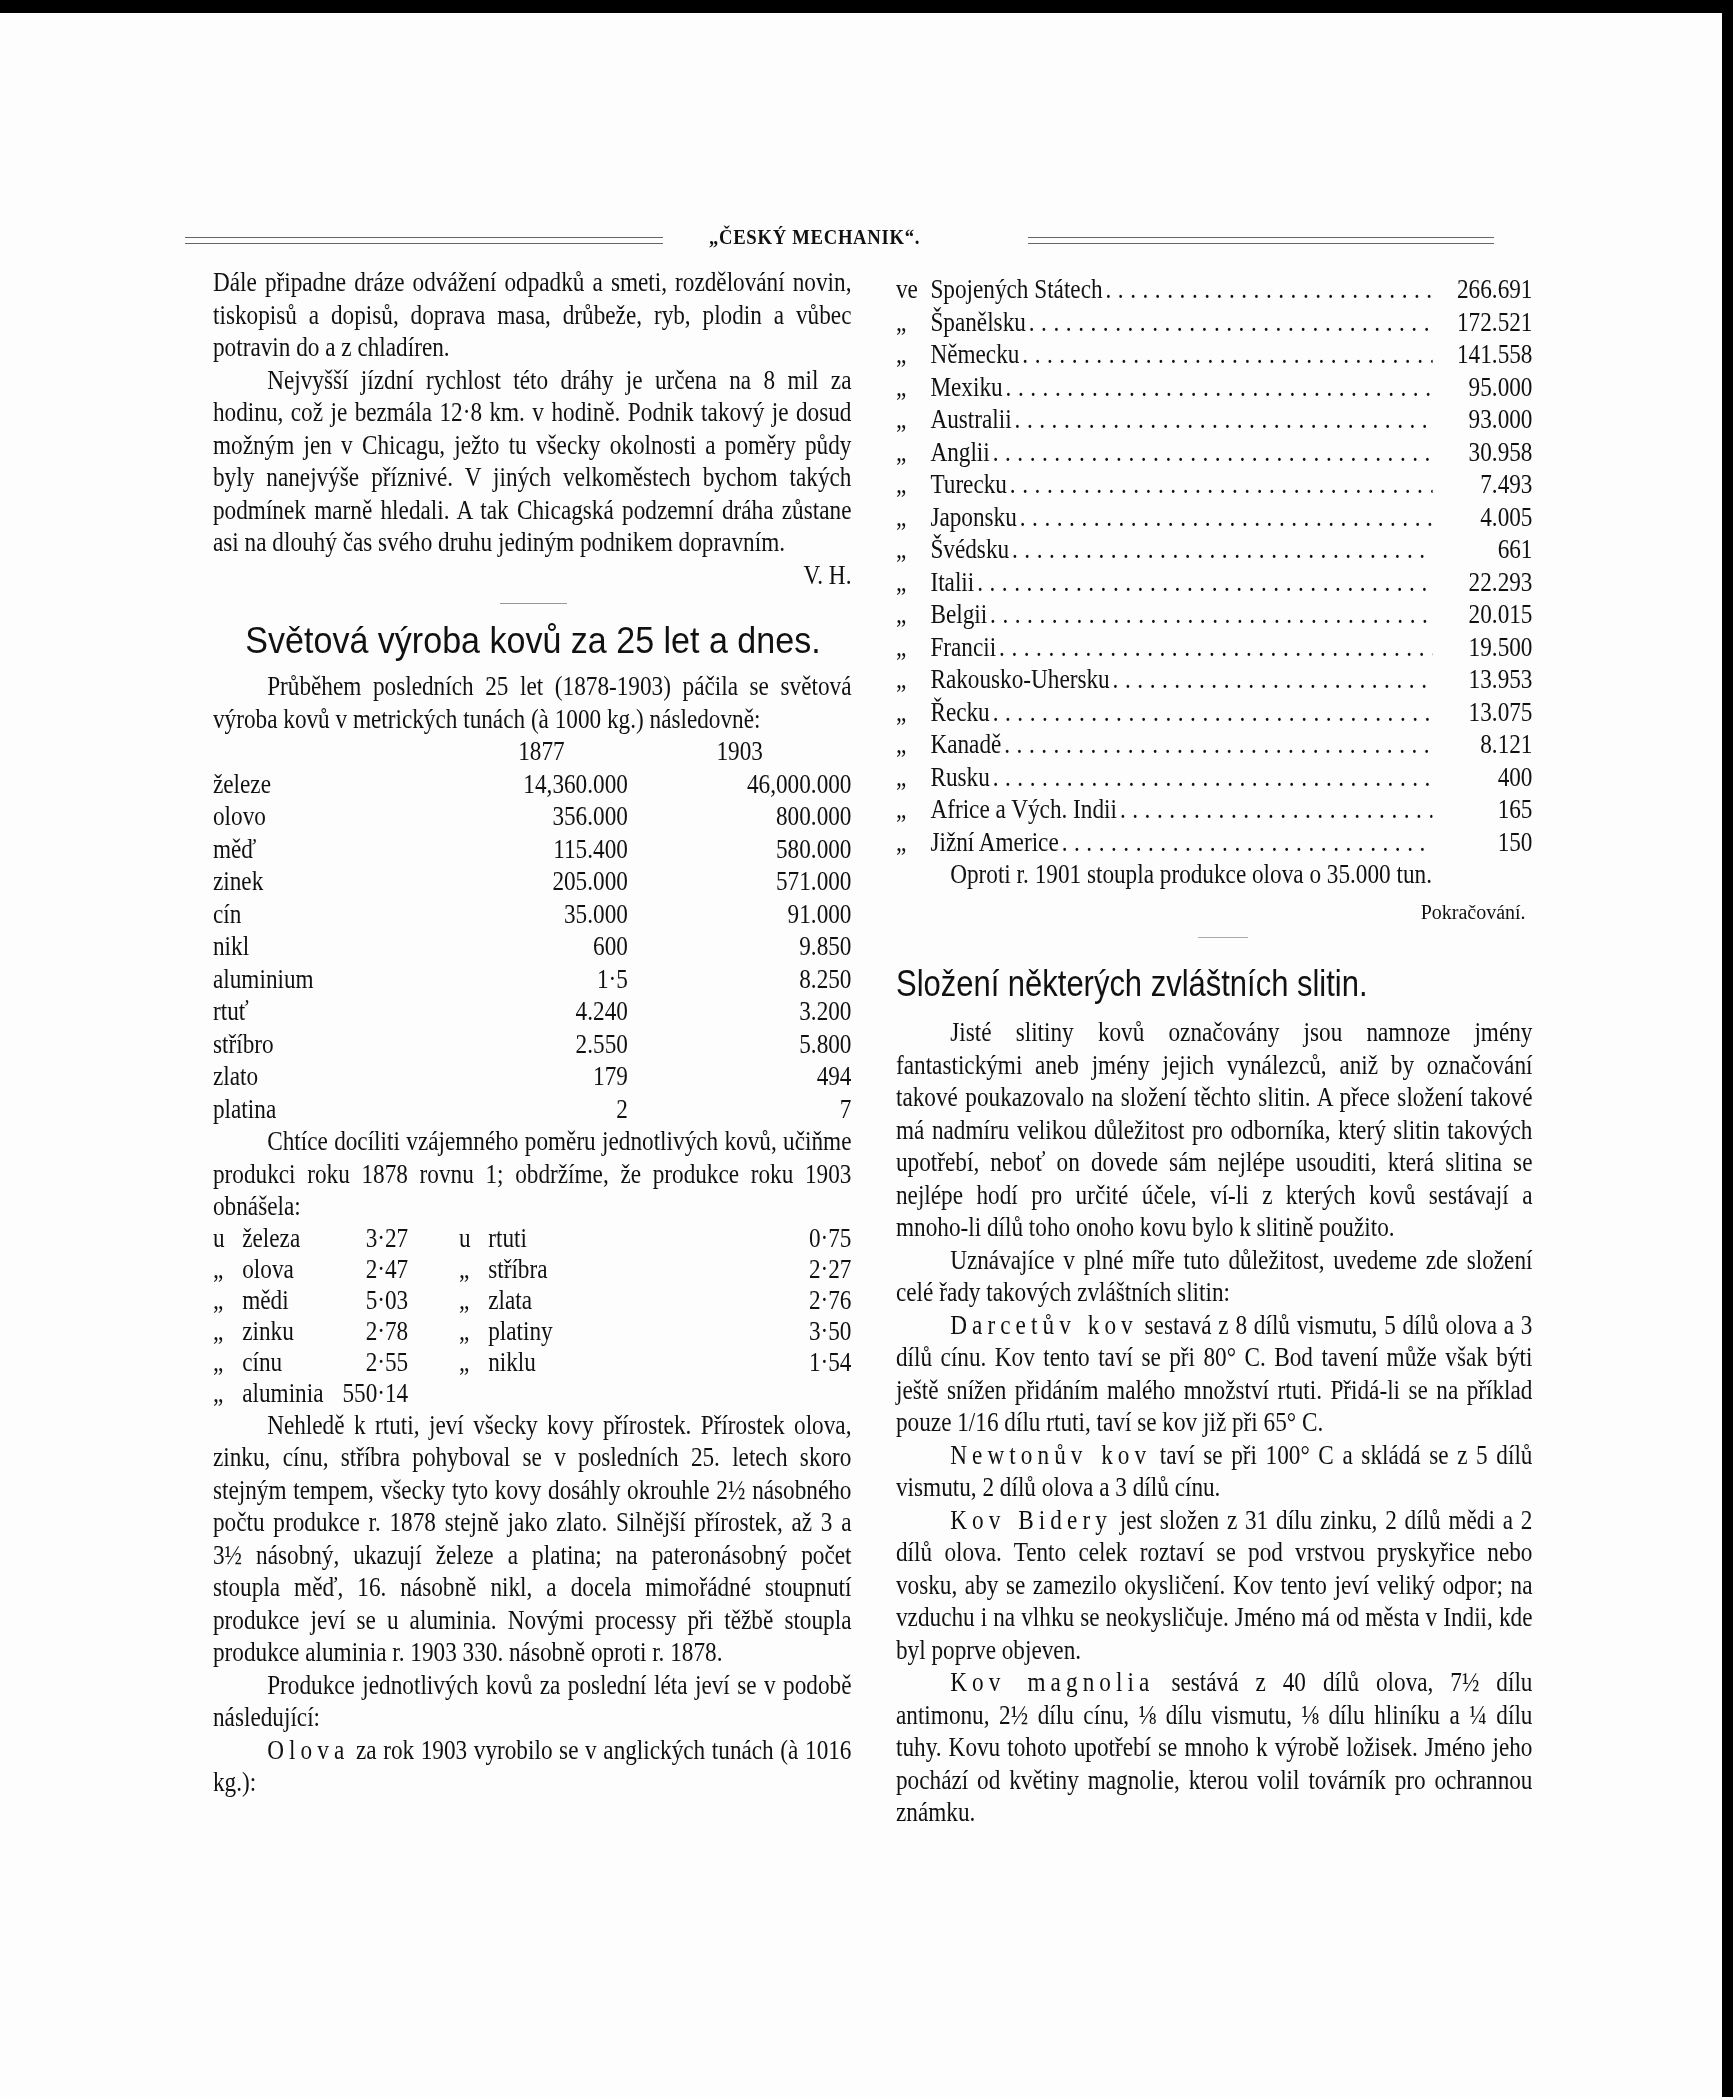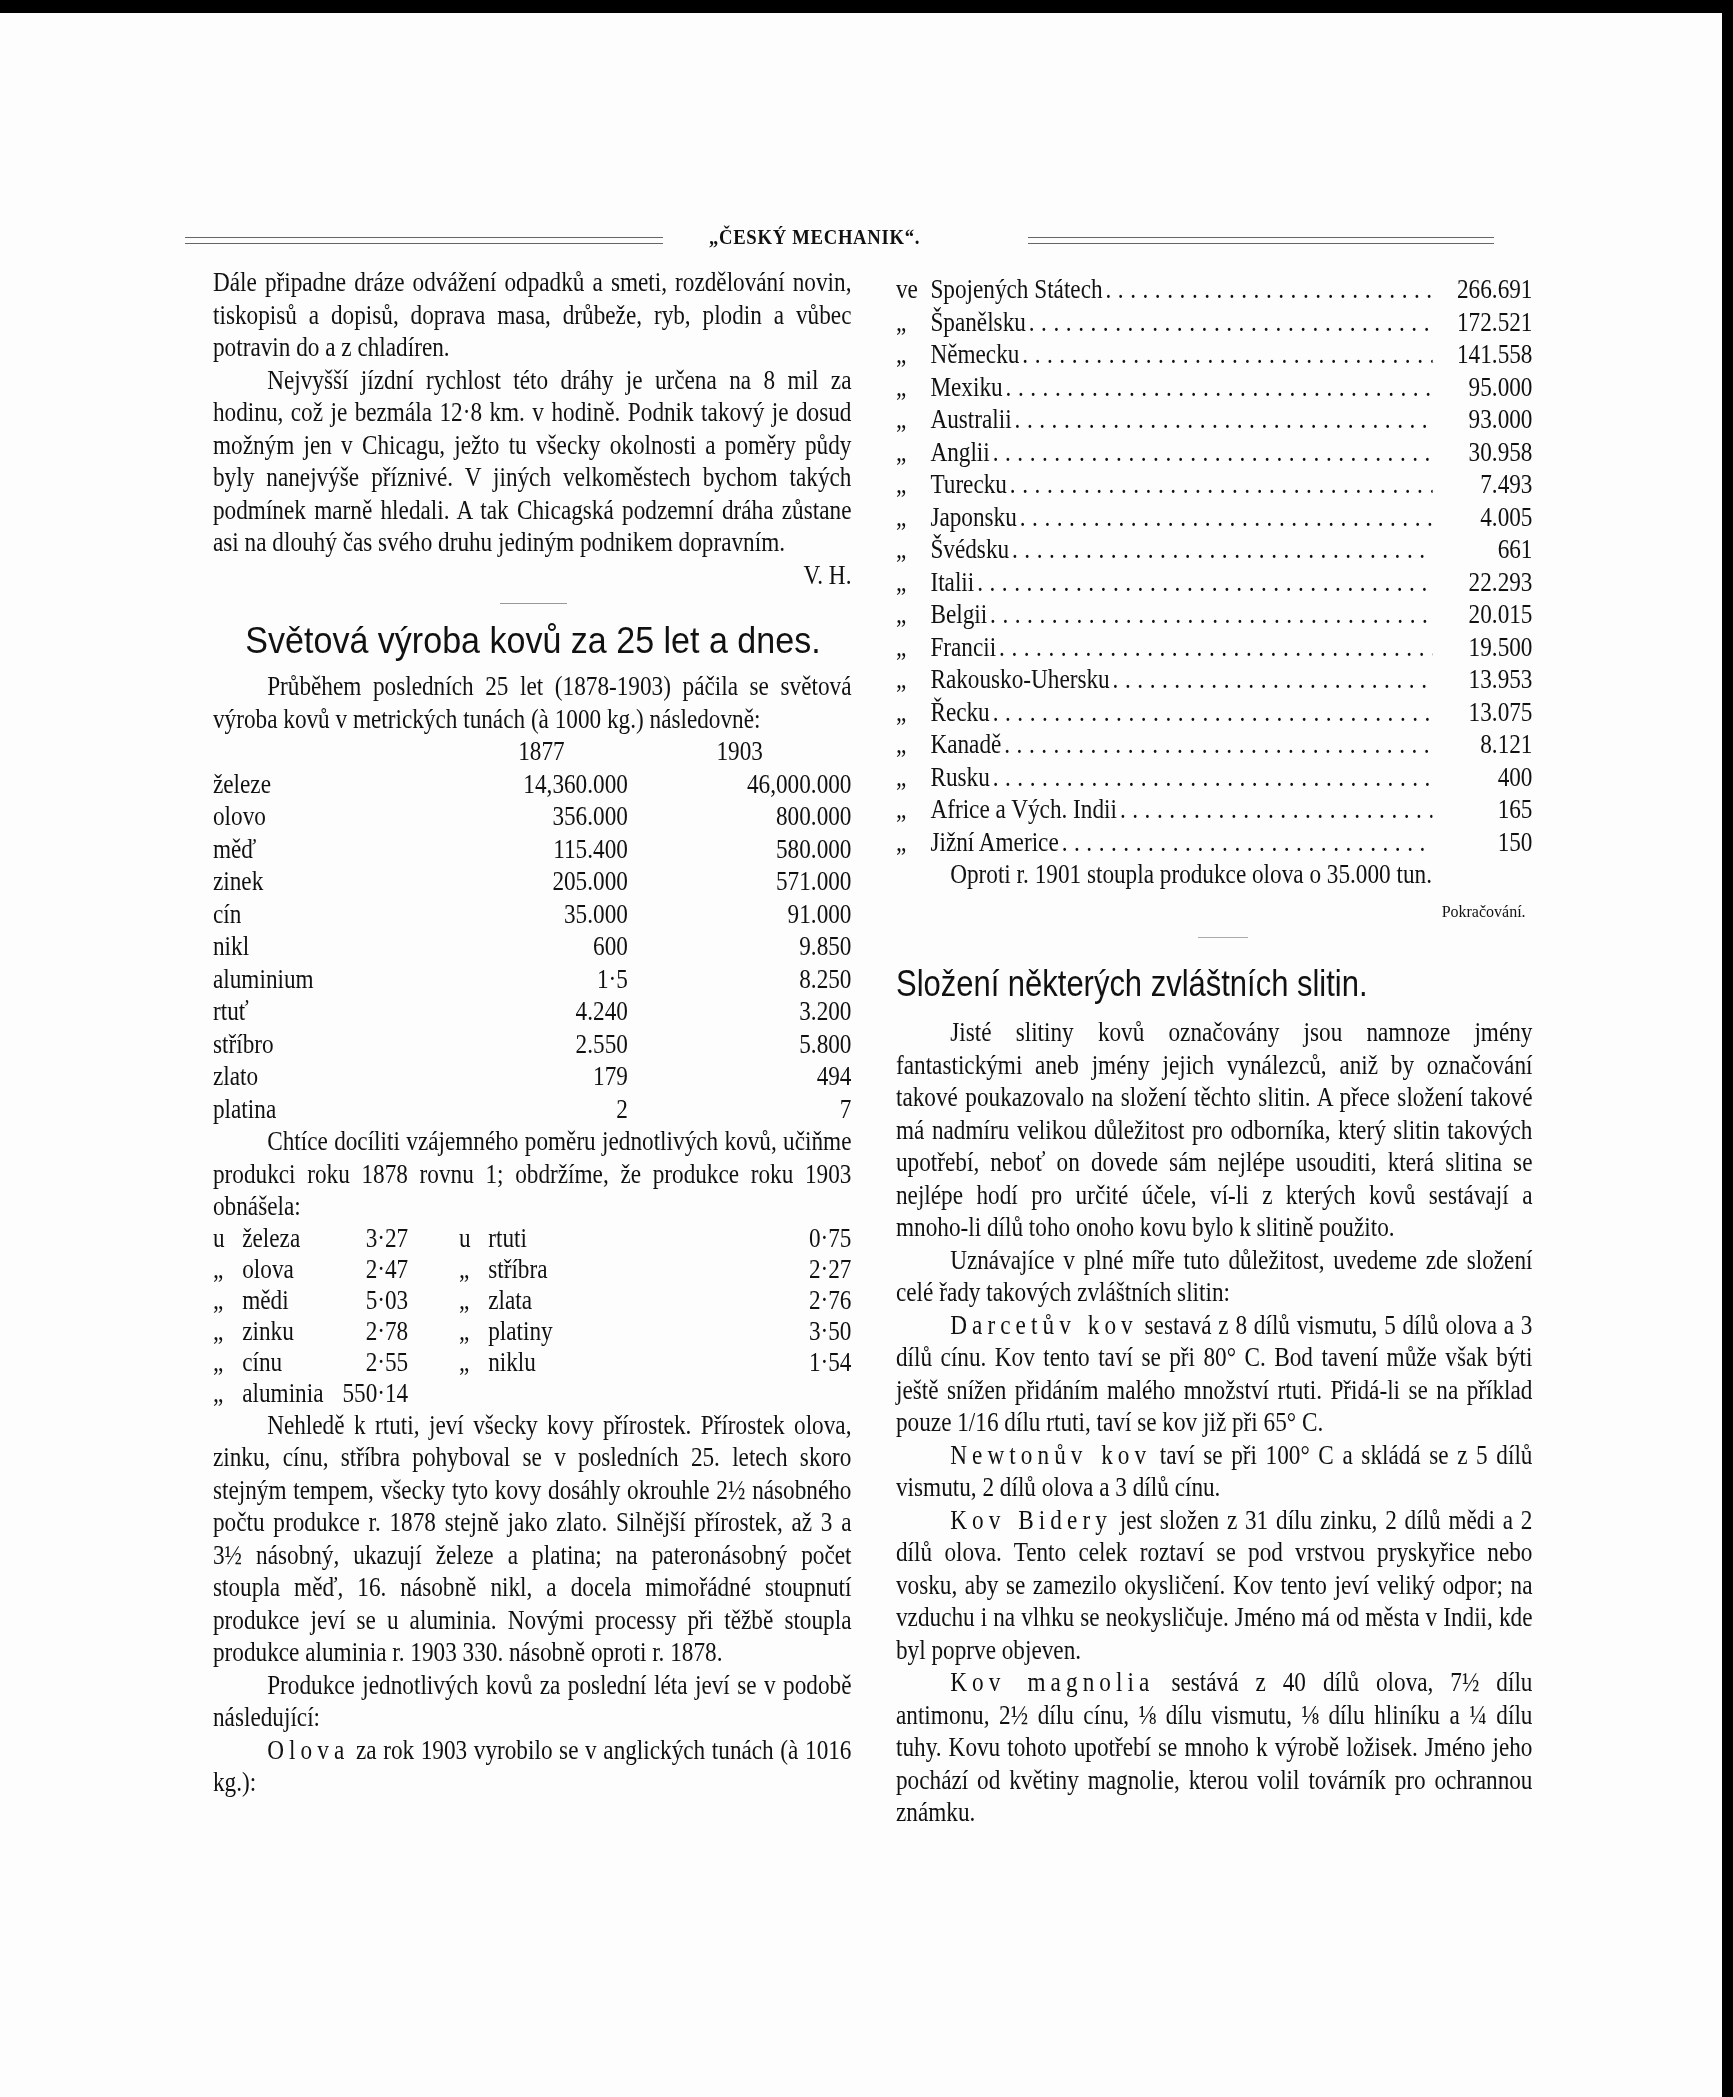--- a/index.html
+++ b/index.html
@@ -24,21 +24,21 @@
   td{padding:0;line-height:32.5px;white-space:nowrap;}
   .num{text-align:right;}
   .yr td{text-align:center;}
   .ratio td{line-height:31px;}
   .dotrow{display:flex;align-items:baseline;line-height:32.5px;}
   .dotrow .q{width:40px;flex:none;}
   .dotrow .name{flex:none;white-space:nowrap;}
   .dotrow .dots{flex:1;overflow:hidden;white-space:nowrap;letter-spacing:7.6px;margin:0 3.4px;}
   .dotrow .val{flex:none;text-align:right;width:113px;}
   .sp{letter-spacing:5.9px;}
-  .cont{text-align:right;font-size:16px;margin:5.9px 8.4px 0 0;}
+  .cont{text-align:right;font-size:20px;margin:5.9px 8.4px 0 0;}
   .rsep{width:50px;border-top:0.8px solid #aaa;margin:8.4px 0 0 302px;}
 </style>
 </head>
 <body>
 
 <div class="page"></div>
 
 <div class="hdr">
   <div class="rule l"></div>
   <div class="title">„ČESKÝ MECHANIK“.</div>

